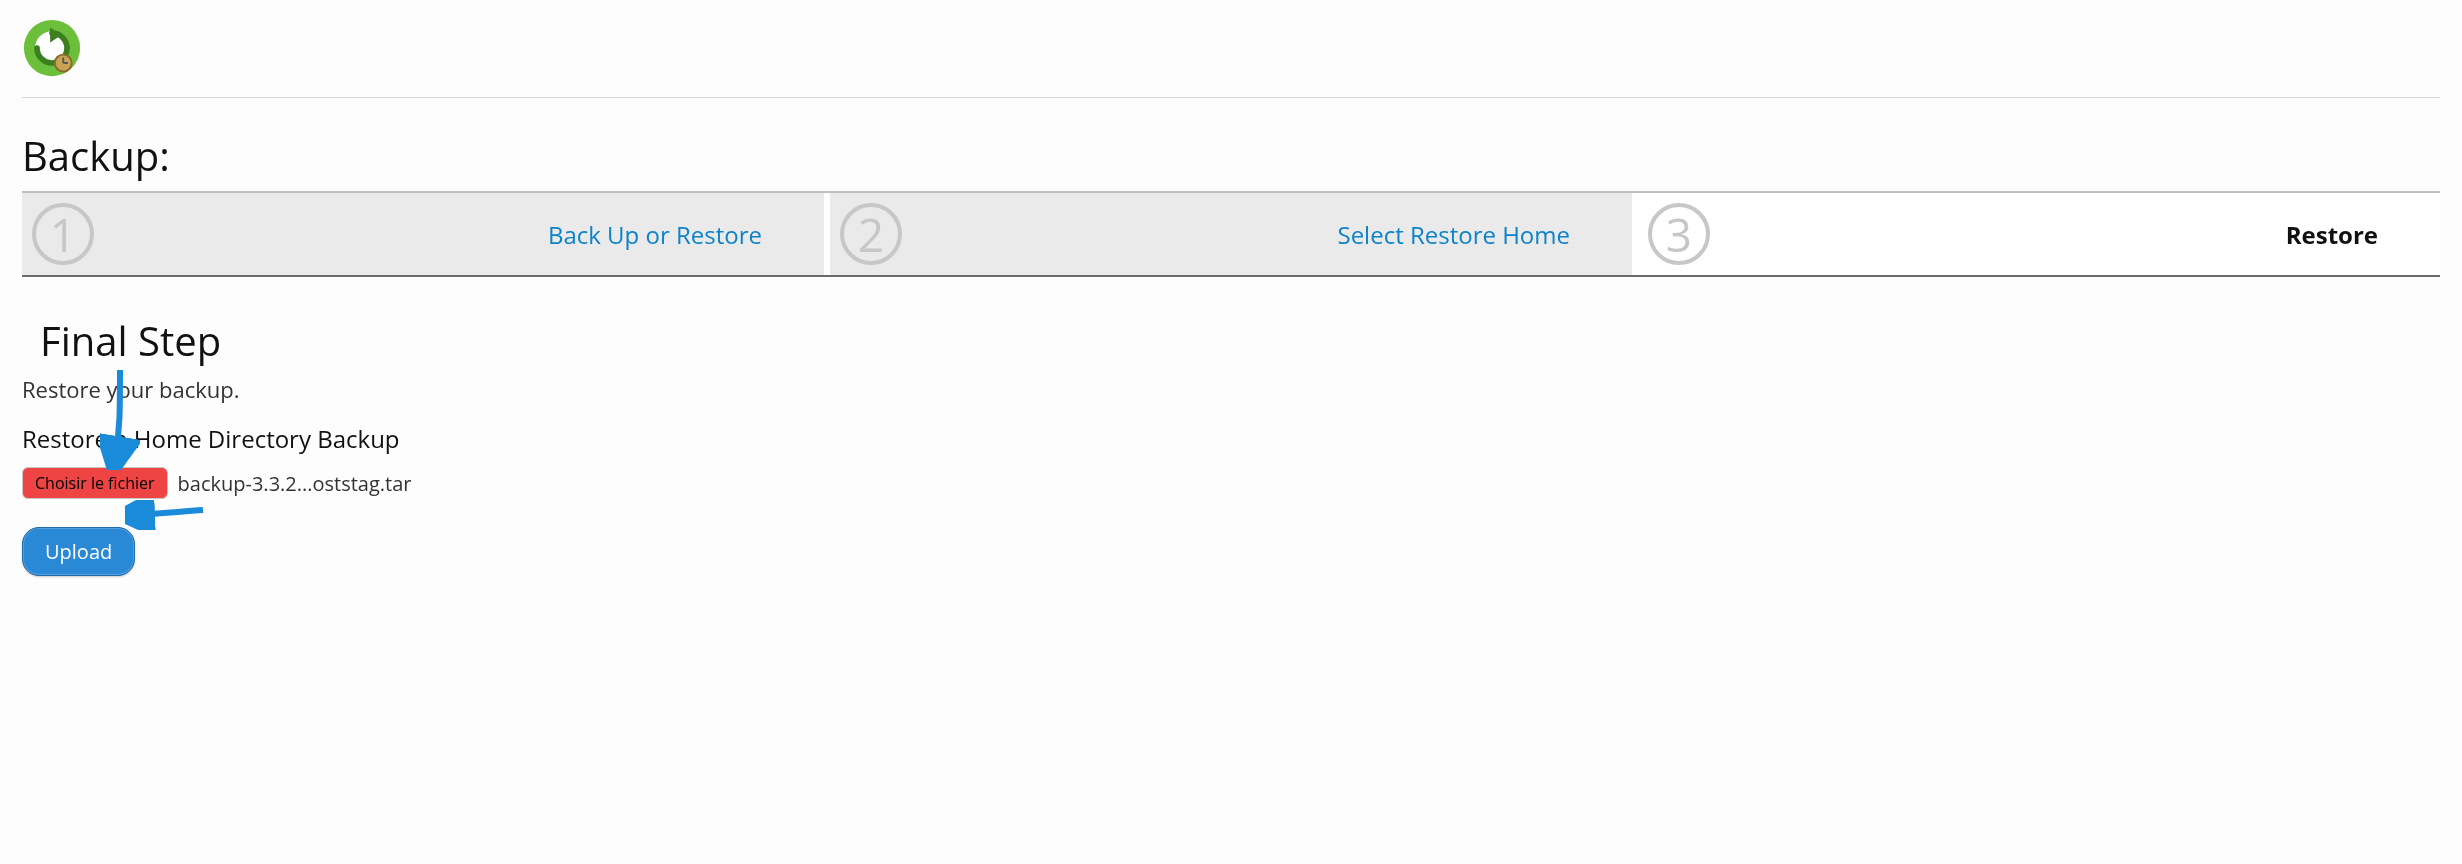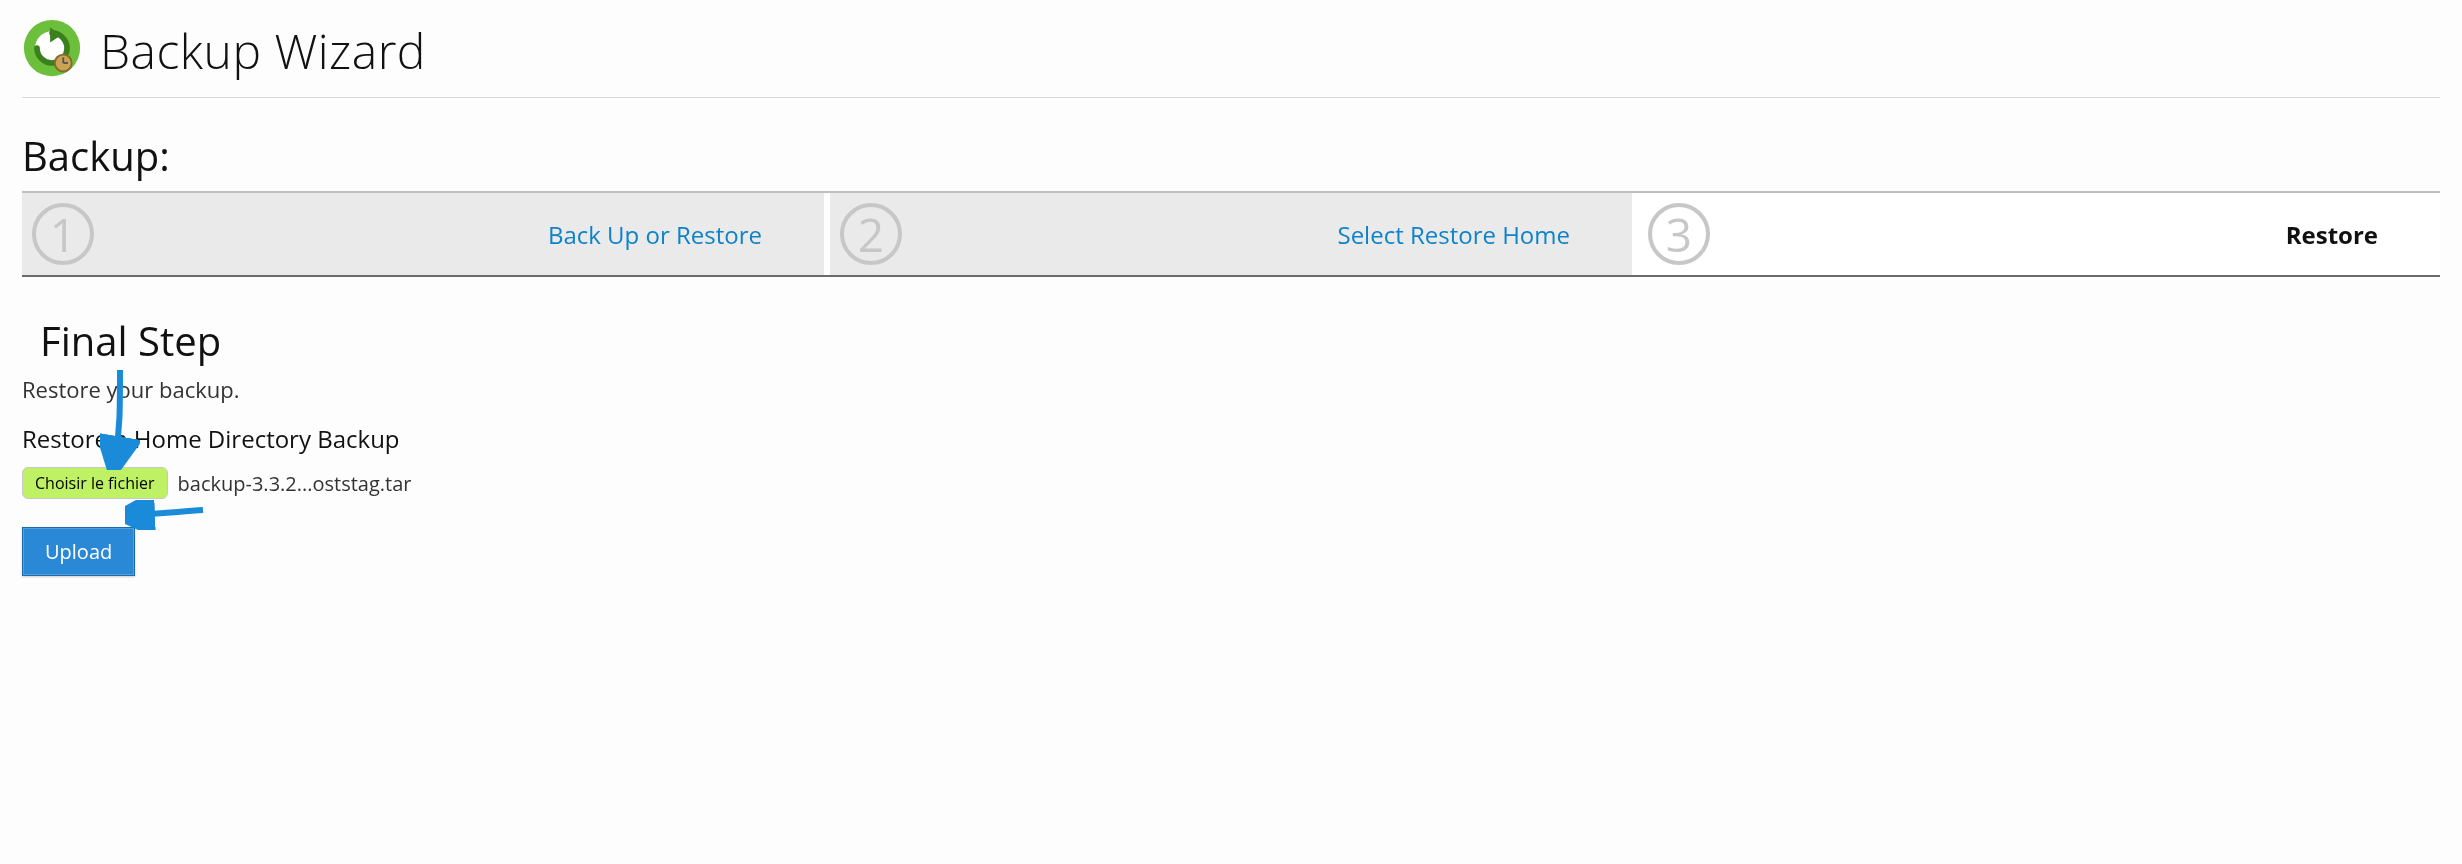--- a/index.html
+++ b/index.html
@@ -137,37 +137,37 @@
   .file-row {
     display: flex;
     align-items: center;
     gap: 10px;
     margin-bottom: 28px;
   }
   .choose-file-btn {
     font: inherit;
     font-size: 16px;
     padding: 4px 12px;
-    background: #bef264;
+    background: #ef4444;
     border: 1px solid #c8c8c8;
     border-radius: 6px;
     cursor: pointer;
   }
   .chosen-file {
     font-size: 20px;
     color: var(--text-dark);
   }
 
   .upload-btn {
     font: inherit;
     font-size: 20px;
     color: #fff;
     background: var(--btn-blue);
     border: 1px solid var(--btn-blue-border);
-    border-radius: 0;
+    border-radius: 17px;
     padding: 10px 22px;
     cursor: pointer;
     box-shadow: 0 0 0 1px rgba(255,255,255,.2) inset, 0 1px 2px rgba(0,0,0,.2);
   }
 
   
   .arrow-svg {
     position: absolute;
     pointer-events: none;
   }
@@ -183,21 +183,20 @@
       <svg class="backup-icon" viewBox="0 0 64 64">
         <circle cx="32" cy="32" r="30" fill="#6bbf3b"></circle>
         <circle cx="32" cy="32" r="18" fill="#ffffff"></circle>
         <path d="M32 16 A16 16 0 1 1 16 32" fill="none" stroke="#3b7f1f" stroke-width="6" stroke-linecap="round"></path>
         <polygon points="30,10 42,18 30,26" fill="#3b7f1f"></polygon>
         <circle cx="44" cy="48" r="9" fill="#c9a455" stroke="#8a6a2b" stroke-width="2"></circle>
         <line x1="44" y1="48" x2="44" y2="42" stroke="#555" stroke-width="2"></line>
         <line x1="44" y1="48" x2="49" y2="48" stroke="#555" stroke-width="2"></line>
       </svg>
     </span>
-    <h1>Backup Wizard</h1>
   </div>
   <div class="title-divider"></div>
 
   
   <h2 class="steps-heading">Backup:</h2>
 
   <div class="steps">
     <div class="step link">
       <span class="step-num-circle">1</span>
       <span class="step-label">Back Up or Restore</span>

